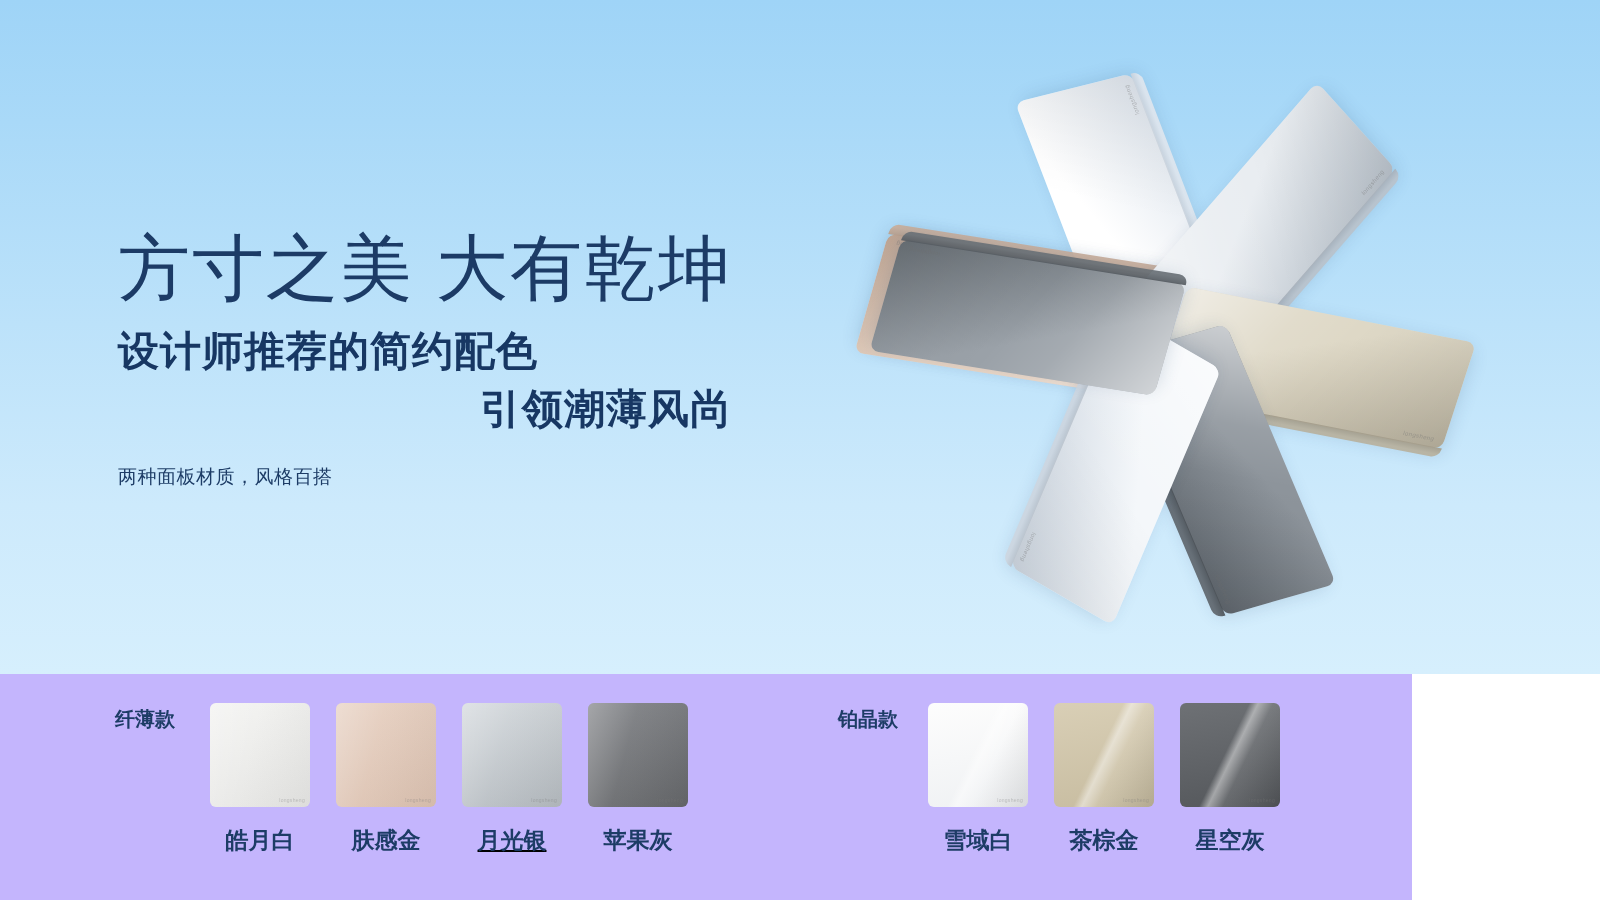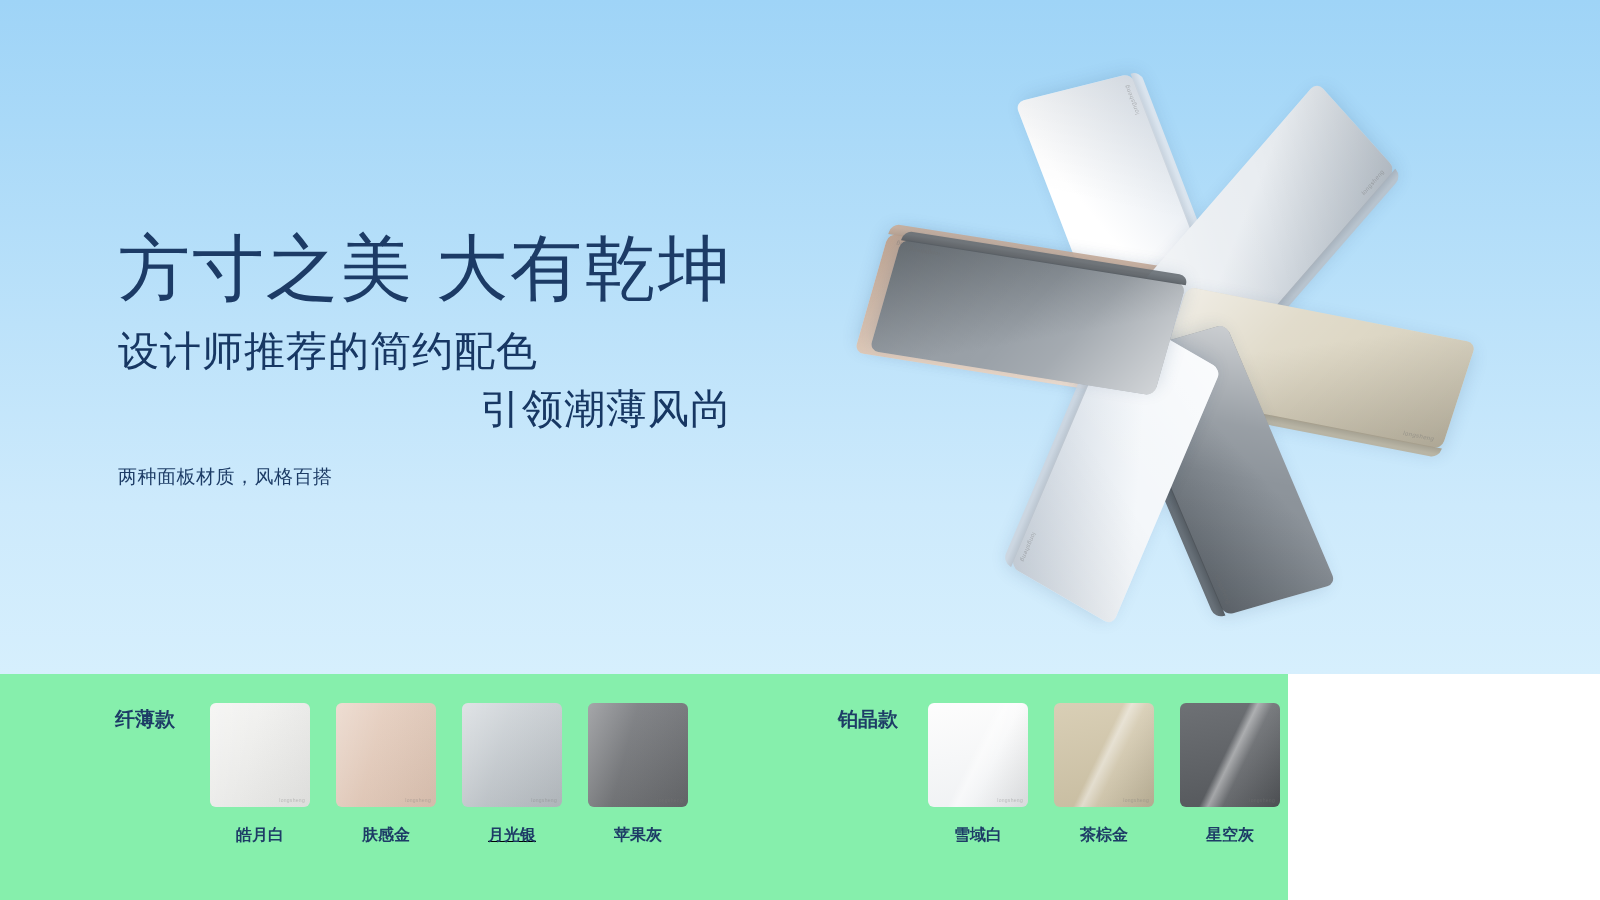--- a/index.html
+++ b/index.html
@@ -21,21 +21,21 @@
   }
 
   
   .copy { position:absolute; left:118px; top:232px; }
   .headline {
     font-size:72px; line-height:1.0; font-weight:300;
     color:#1c3b66; letter-spacing:2px; white-space:nowrap;
   }
   .subhead {
     margin-top:18px; font-size:41px; line-height:1.42;
-    font-weight:normal; color:#173763; letter-spacing:1px;
+    font-weight:bold; color:#173763; letter-spacing:1px;
   }
   .subhead .l2 { display:block;text-align:right; }
   .caption {
     margin-top:26px; font-size:19px; font-weight:normal;
     color:#1d3c66; letter-spacing:.5px;
   }
 
   
   .product { position:absolute; left:760px; top:0; width:720px; height:674px; }
   .fan { position:absolute; left:0; top:0; width:720px; height:674px; }
@@ -55,42 +55,42 @@
     border-radius:0 0 9px 9px; opacity:.92;
   }
   .panel .logo {
     position:absolute; right:10px; bottom:6px;
     font-size:6px; letter-spacing:.4px; opacity:.42;
     color:#6d6d6d; font-family:"Liberation Sans",sans-serif;
   }
 
   
   .swatch-section {
-    position:absolute; left:0; top:674px; width:1288px; height:226px;
-    background:#86efac;
+    position:absolute; left:0; top:674px; width:1412px; height:226px;
+    background:#c4b5fd;
   }
   .group { position:absolute; top:0; display:flex; align-items:flex-start; }
   .group-label {
     font-size:20px; font-weight:bold; color:#1d3c66;
     margin-top:32px; white-space:nowrap;
   }
   .swatches { display:flex; }
   .swatch-item {
     display:flex; flex-direction:column; align-items:center;
   }
   .swatch {
     position:relative; width:100px; height:104px;
     border-radius:6px; overflow:hidden;
   }
   .swatch .mark {
     position:absolute; right:5px; bottom:4px;
     font-size:5px; letter-spacing:.3px; opacity:.38; color:#7a7a7a;
   }
   .swatch-name {
-    margin-top:18px; font-size:16px; font-weight:bold;
+    margin-top:18px; font-size:23px; font-weight:bold;
     color:#1d3c66; white-space:nowrap;
   }
 </style>
 </head>
 <body>
 
 <div id="page">
 
   <div class="hero">
 

